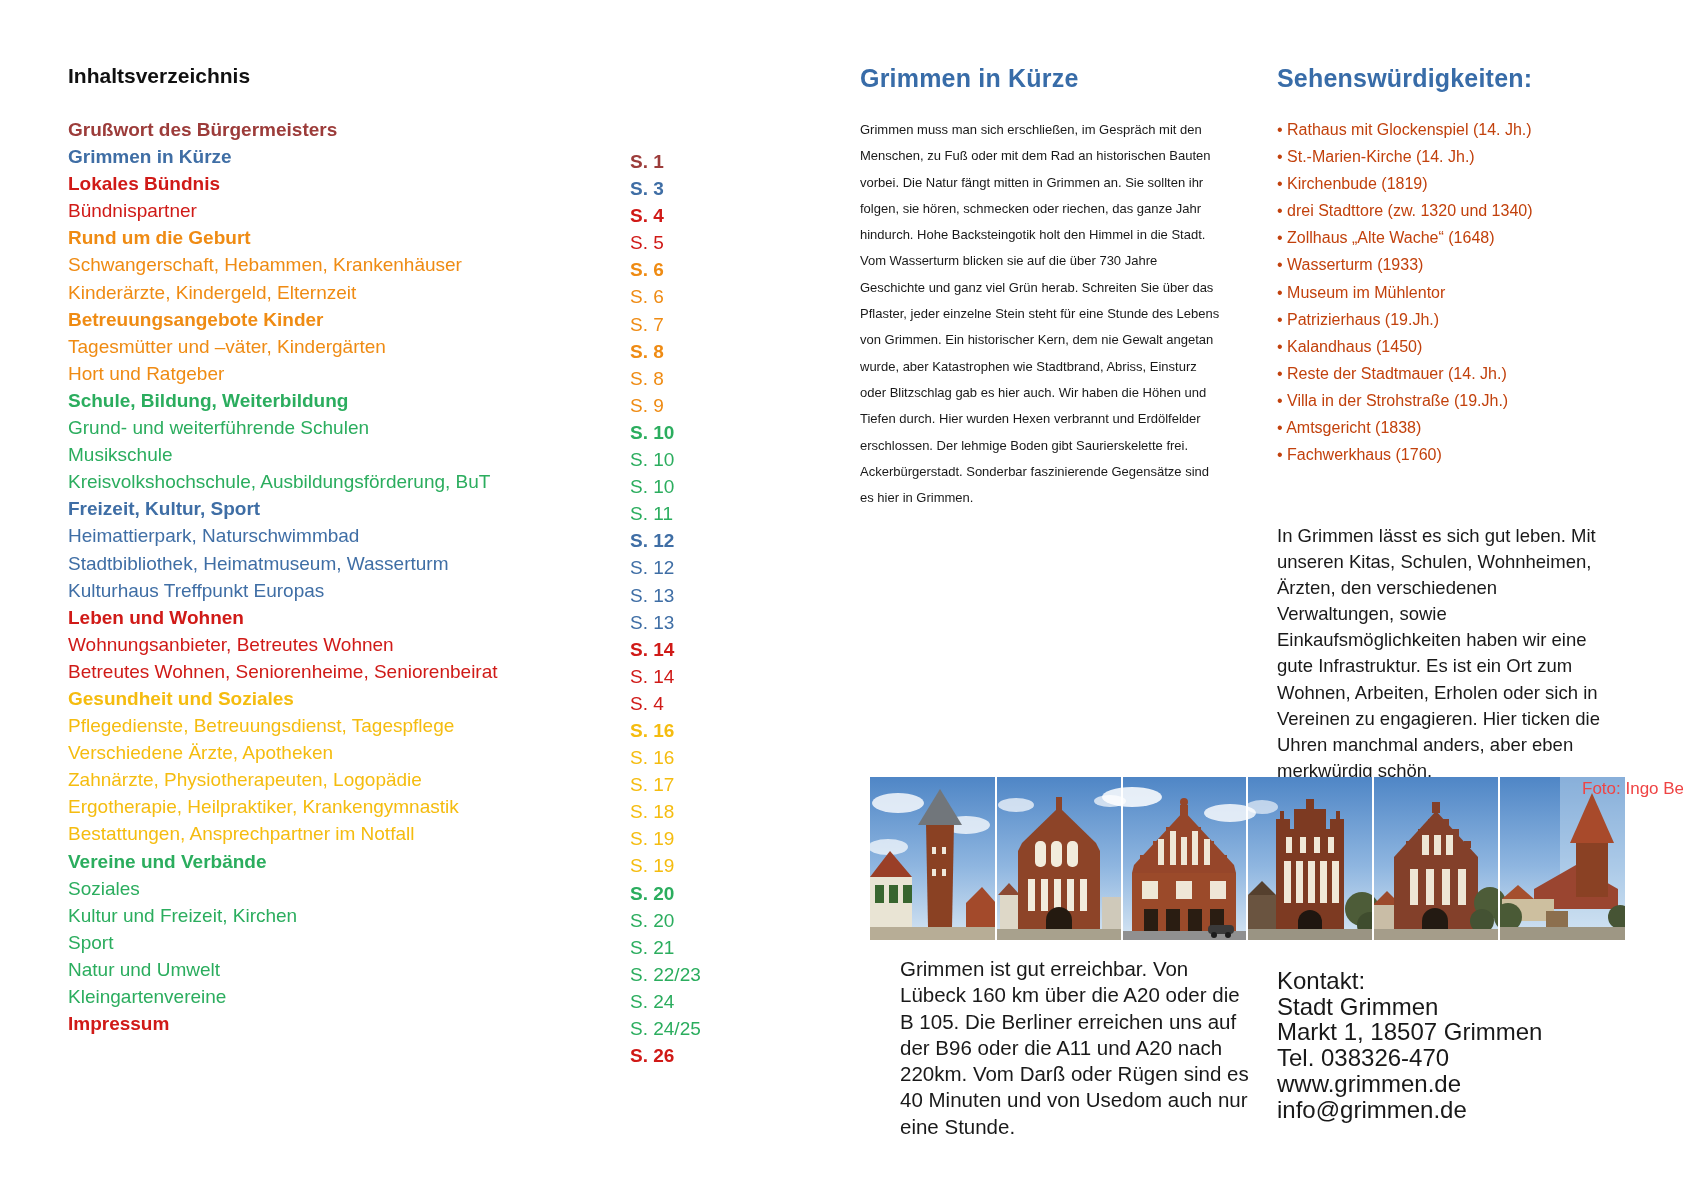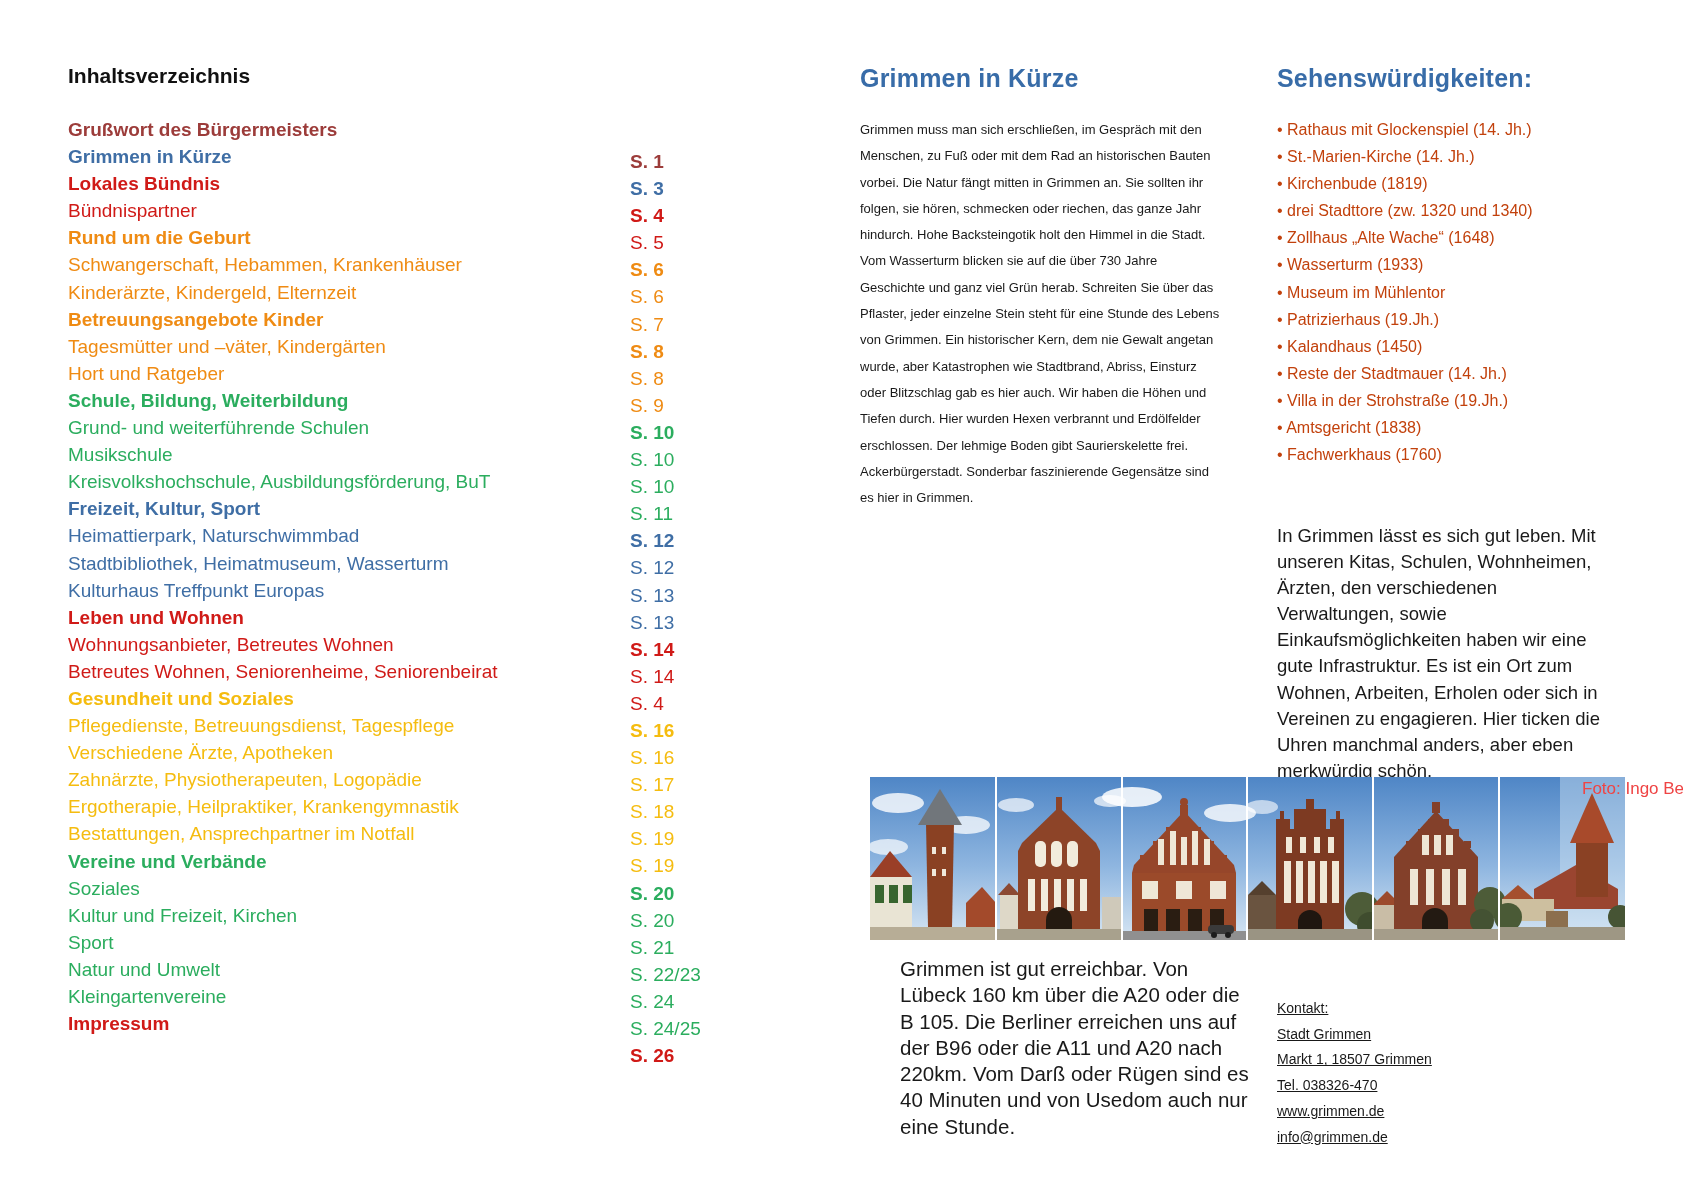--- a/index.html
+++ b/index.html
@@ -39,21 +39,21 @@
     position:absolute;left:860px;top:956px;width:354px;
     font-size:20.5px;line-height:26.3px;margin-left:40px;
   }
   
   #sights-list{position:absolute;left:1277px;top:116px;width:340px;}
   .sight{height:27.1px;line-height:27.1px;font-size:16px;white-space:nowrap;color:#c2410c;}
   #sights-living{
     position:absolute;left:1277px;top:523px;width:334px;
     font-size:18.5px;line-height:26.1px;
   }
-  #contact{position:absolute;left:1277px;top:996px;font-size:14px;line-height:25.7px;color:#191919;text-decoration:underline;}
+  #contact{position:absolute;left:1277px;top:968px;font-size:24px;line-height:25.7px;color:#191919;}
   
   #photo-strip{position:absolute;left:870px;top:777px;width:755px;height:163px;}
   #photo-credit{
     position:absolute;left:1556px;top:779px;font-size:17px;color:#ef4444;white-space:nowrap;padding-left:26px;
   }
 </style>
 </head>
 <body>
 
 <div id="page">

